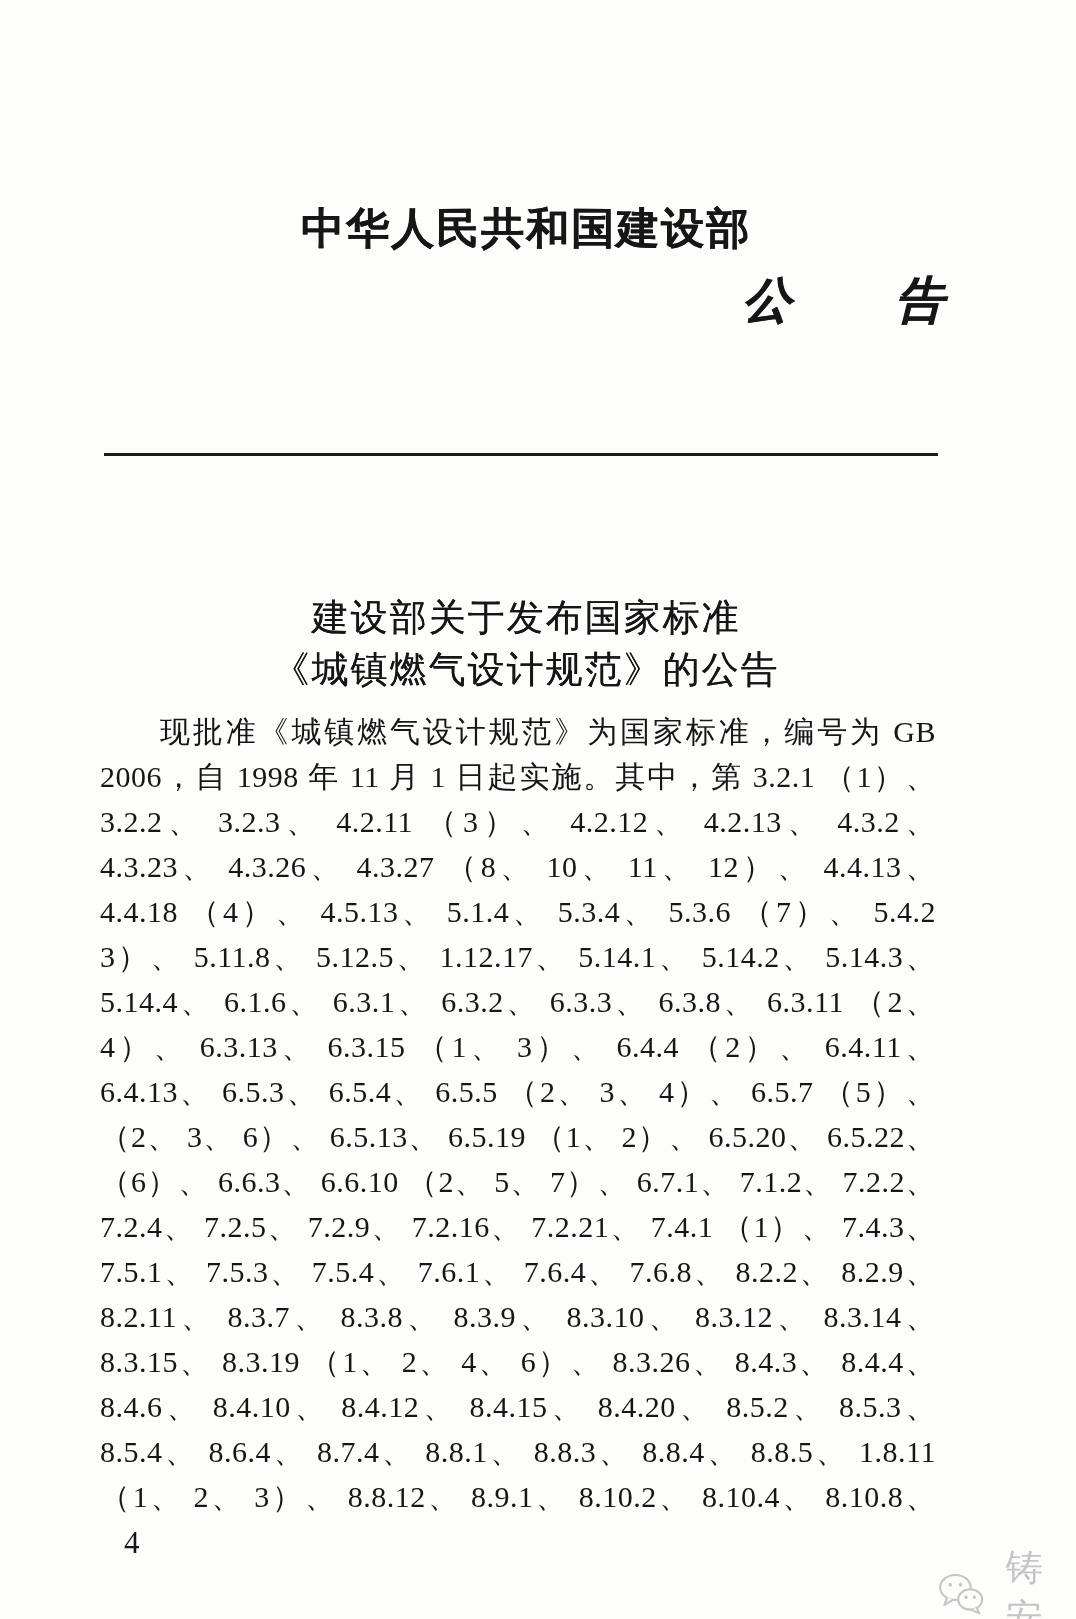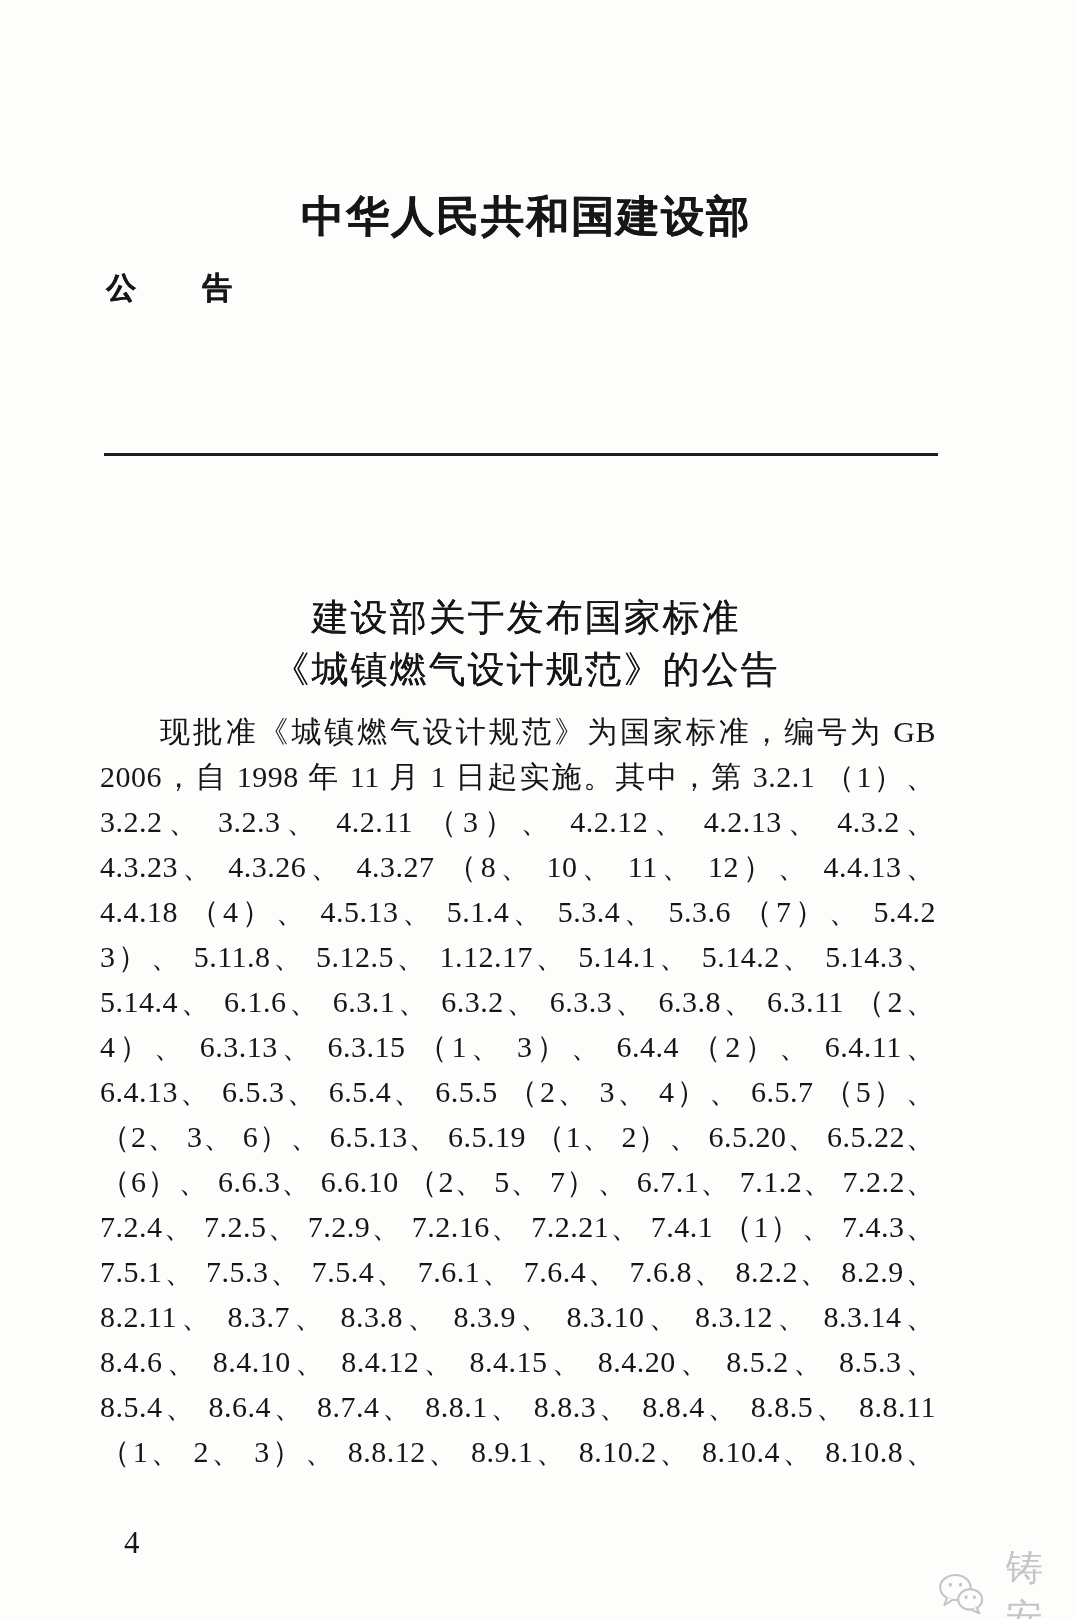--- a/index.html
+++ b/index.html
@@ -8,37 +8,38 @@
     width: 1076px;
     height: 1619px;
     margin: 0 auto;
     background: #fdfdfc;
     color: #161616;
     font-family: "Liberation Serif", "DejaVu Serif", serif;
     overflow: hidden;
   }
   .ministry-title {
     position: absolute;
-    top: 188px; left: 106px; width: 840px;
+    top: 200px; left: 106px; width: 840px;
     text-align: center;
     font-size: 43px;
     font-weight: 700;
     letter-spacing: 2px;
     white-space: pre;
     text-shadow: 0.6px 0 currentColor;
   }
   .announcement-title {
     position: absolute;
     top: 268px; left: 106px; width: 840px;
-    text-align: left;
-    font-size: 30px;
+    text-align: right;
+    font-size: 49px;
     font-weight: 700;
     letter-spacing: 2px;
     white-space: pre;
     text-shadow: 0.6px 0 currentColor;
+    font-style: italic;
   }
   .doc-number {
     position: absolute;
     top: 385px; left: 106px; width: 840px;
     text-align: center;
     font-size: 33px;
     font-weight: 400;
     white-space: pre;
   }
   .header-divider {
@@ -117,22 +118,23 @@
     <div class="body-line">4.4.18 （4）、 4.5.13、 5.1.4、 5.3.4、 5.3.6 （7）、 5.4.2 （1、</div>
     <div class="body-line">3）、 5.11.8、 5.12.5、 1.12.17、 5.14.1、 5.14.2、 5.14.3、</div>
     <div class="body-line">5.14.4、 6.1.6、 6.3.1、 6.3.2、 6.3.3、 6.3.8、 6.3.11 （2、</div>
     <div class="body-line">4）、 6.3.13、 6.3.15 （1、 3）、 6.4.4 （2）、 6.4.11、 6.4.12、</div>
     <div class="body-line">6.4.13、 6.5.3、 6.5.4、 6.5.5 （2、 3、 4）、 6.5.7 （5）、 6.5.12</div>
     <div class="body-line">（2、 3、 6）、 6.5.13、 6.5.19 （1、 2）、 6.5.20、 6.5.22、 6.6.2</div>
     <div class="body-line">（6）、 6.6.3、 6.6.10 （2、 5、 7）、 6.7.1、 7.1.2、 7.2.2、</div>
     <div class="body-line">7.2.4、 7.2.5、 7.2.9、 7.2.16、 7.2.21、 7.4.1 （1）、 7.4.3、</div>
     <div class="body-line">7.5.1、 7.5.3、 7.5.4、 7.6.1、 7.6.4、 7.6.8、 8.2.2、 8.2.9、</div>
     <div class="body-line">8.2.11、 8.3.7、 8.3.8、 8.3.9、 8.3.10、 8.3.12、 8.3.14、</div>
+    <div class="body-line">8.3.15、 8.3.19 （1、 2、 4、 6）、 8.3.26、 8.4.3、 8.4.4、</div>
     <div class="body-line">8.4.6、 8.4.10、 8.4.12、 8.4.15、 8.4.20、 8.5.2、 8.5.3、</div>
-    <div class="body-line">8.5.4、 8.6.4、 8.7.4、 8.8.1、 8.8.3、 8.8.4、 8.8.5、 8.8.11</div>
+    <div class="body-line">8.5.4、 8.6.4、 8.7.4、 8.8.1、 8.8.3、 8.8.4、 8.8.5、 1.8.11</div>
     <div class="body-line">（1、 2、 3）、 8.8.12、 8.9.1、 8.10.2、 8.10.4、 8.10.8、</div>
   </div>
 
   <div class="page-number">4</div>
 
   <div class="watermark">
     <svg class="wechat-icon" width="56" height="46" viewBox="0 0 56 46" fill="none" xmlns="http://www.w3.org/2000/svg">
       <ellipse cx="21" cy="17" rx="16.5" ry="13.5" stroke="#c5c5c5" stroke-width="2.2" fill="none"></ellipse>
       <path d="M12 28 L9 36 L19 30" stroke="#c5c5c5" stroke-width="2.2" fill="#fdfdfc" stroke-linejoin="round"></path>
       <ellipse cx="15.5" cy="14" rx="1.8" ry="2.2" fill="#c5c5c5"></ellipse>

